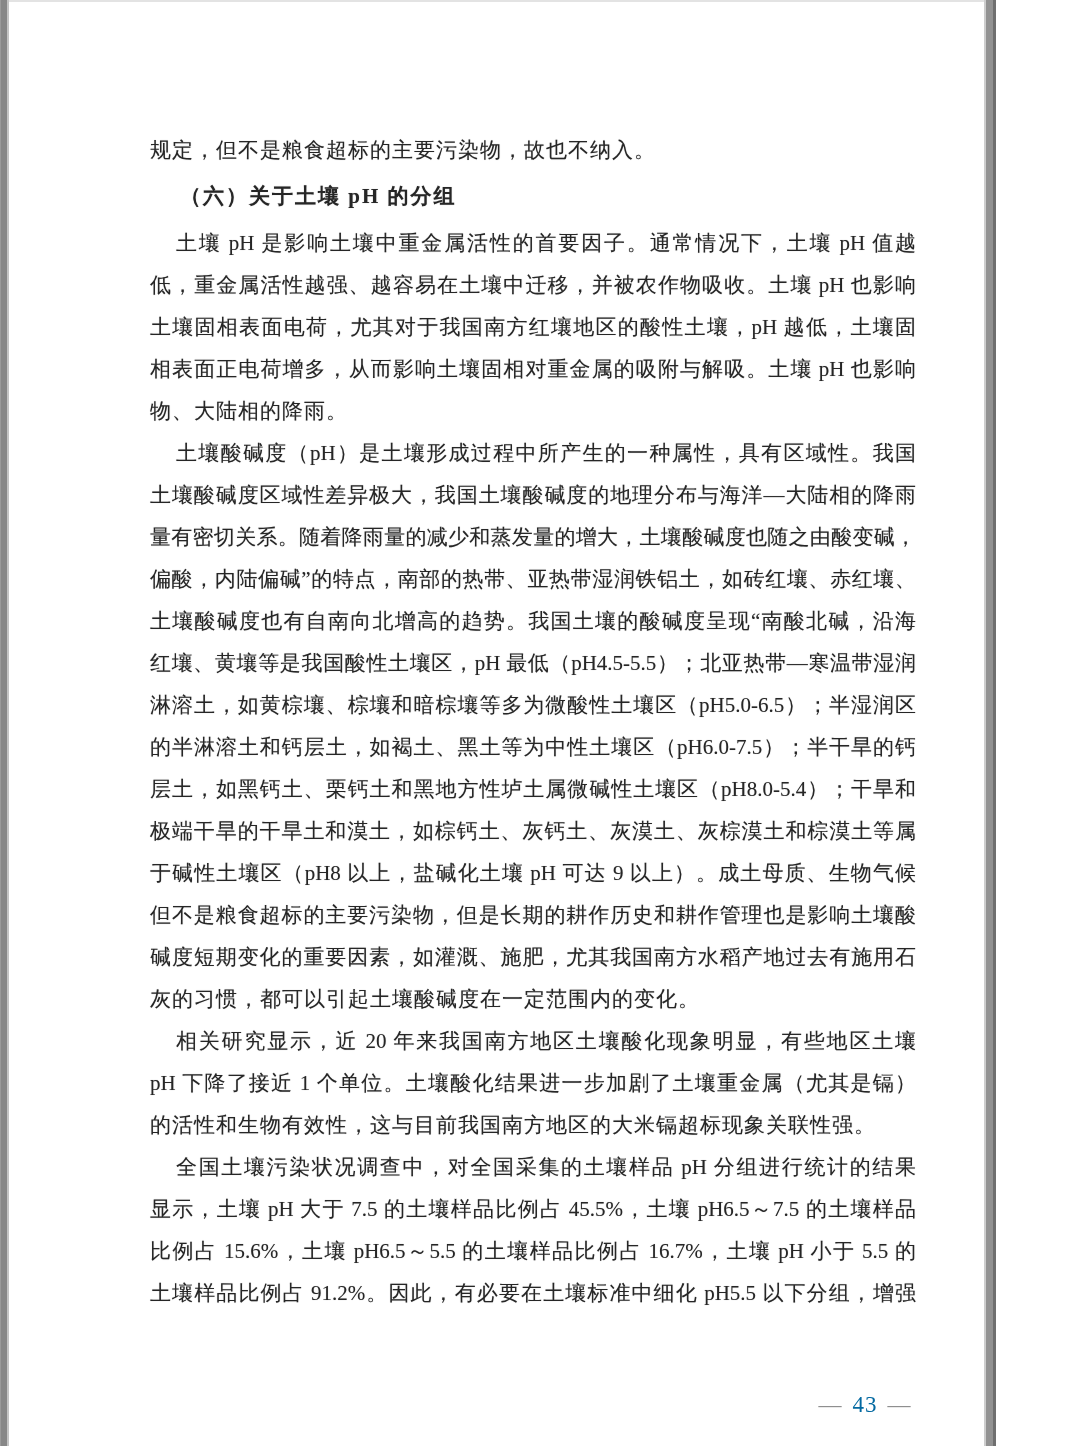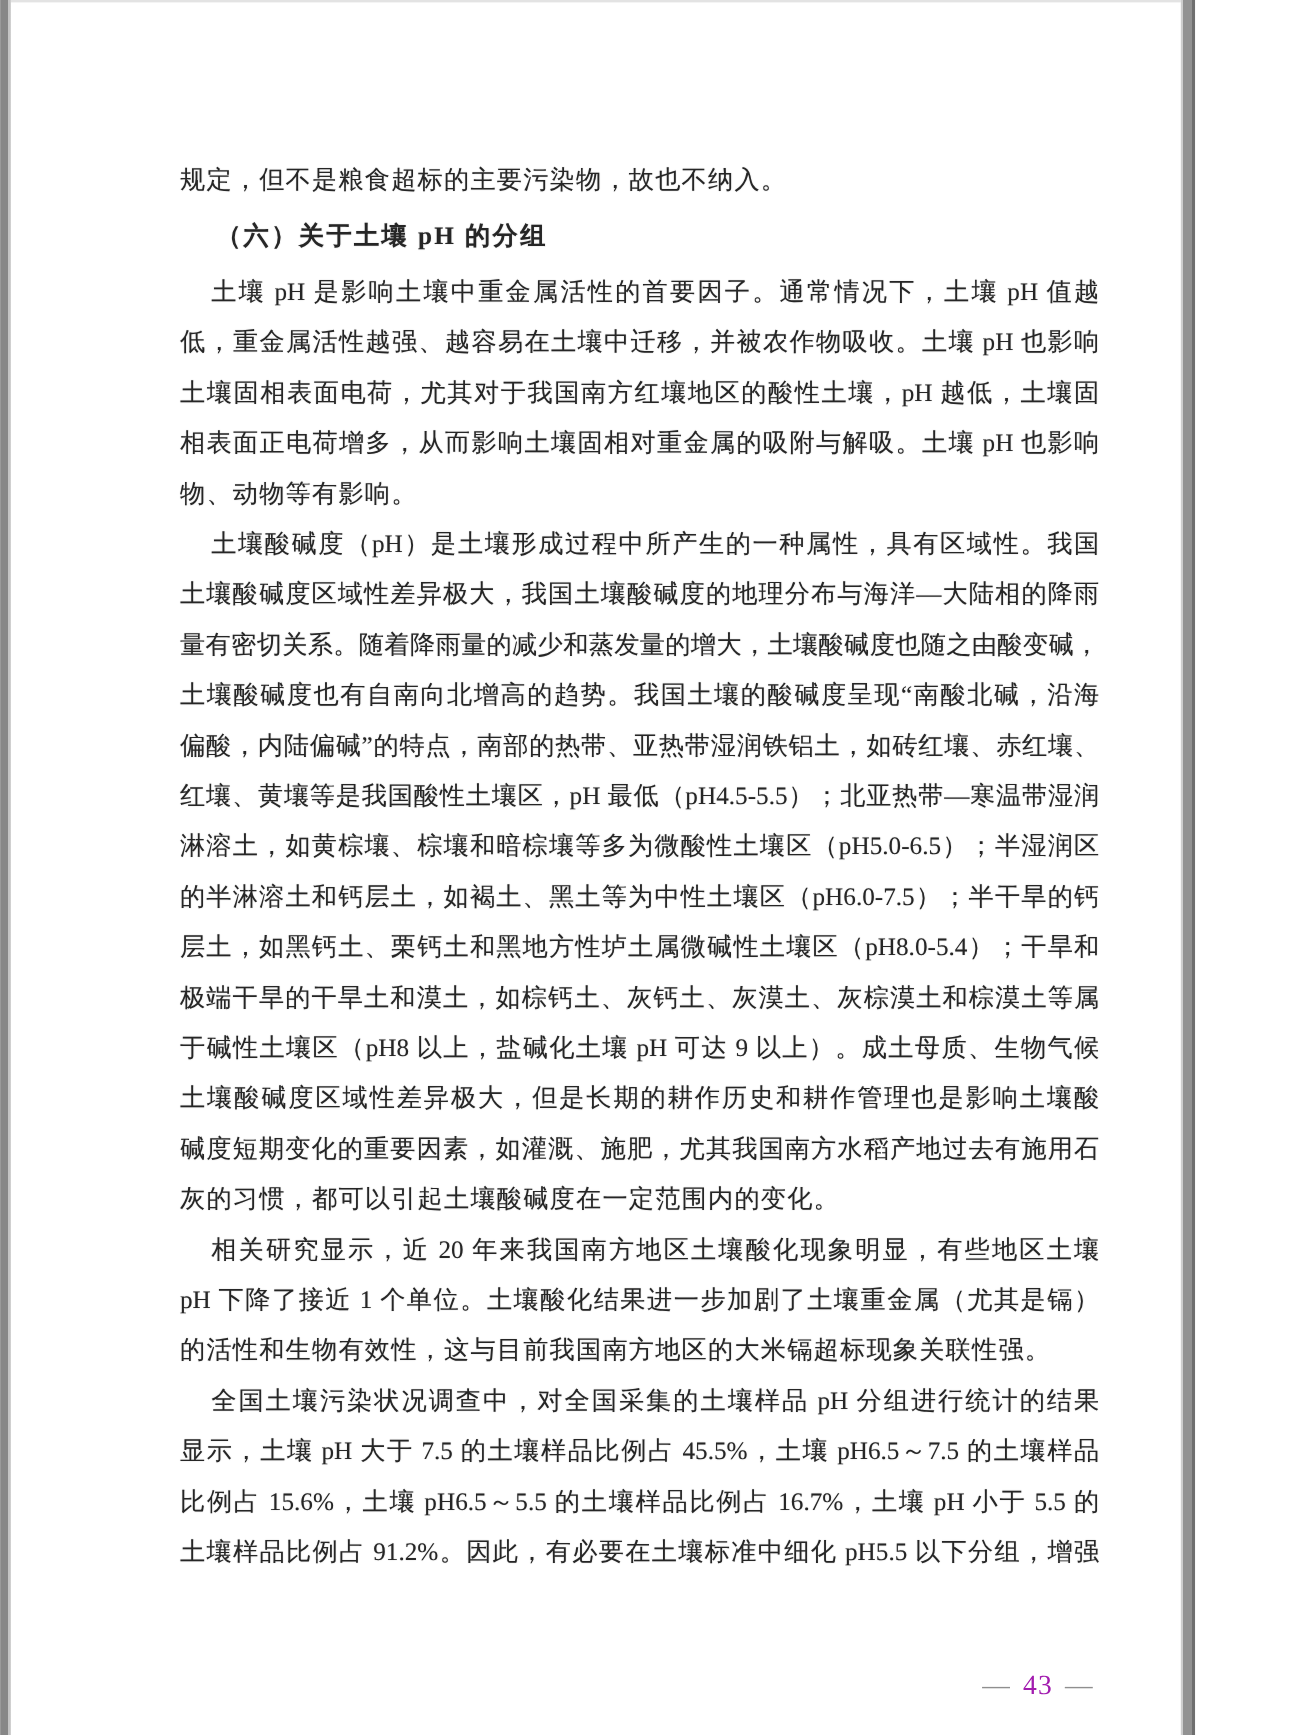--- a/index.html
+++ b/index.html
@@ -49,50 +49,50 @@
     position: absolute;
     left: 780px;
     top: 1388px;
     width: 170px;
     text-align: center;
     font-size: 23px;
     line-height: 34px;
     letter-spacing: 1px;
   }
   .footer .dash { color: #8f8f8f; padding: 0 10px; }
-  .footer .num  { color: #a21caf; }
+  .footer .num  { color: #0369a1; }
 </style>
 </head>
 <body>
 
 <div class="page">
   <div class="edge-top"></div>
   <div class="edge-left"></div>
   <div class="edge-right"></div>
 
   <div class="content" id="content">
       <div class="line plain">规定，但不是粮食超标的主要污染物，故也不纳入。</div>
       <div class="line heading">（六）关于土壤 pH 的分组</div>
       <div class="line j indent">土壤 pH 是影响土壤中重金属活性的首要因子。通常情况下，土壤 pH 值越</div>
       <div class="line j">低，重金属活性越强、越容易在土壤中迁移，并被农作物吸收。土壤 pH 也影响</div>
       <div class="line j">土壤固相表面电荷，尤其对于我国南方红壤地区的酸性土壤，pH 越低，土壤固</div>
       <div class="line j">相表面正电荷增多，从而影响土壤固相对重金属的吸附与解吸。土壤 pH 也影响</div>
-      <div class="line plain">物、动物等有影响。</div>
+      <div class="line plain">物、大陆相的降雨。</div>
       <div class="line j indent">土壤酸碱度（pH）是土壤形成过程中所产生的一种属性，具有区域性。我国</div>
       <div class="line j">土壤酸碱度区域性差异极大，我国土壤酸碱度的地理分布与海洋—大陆相的降雨</div>
       <div class="line j">量有密切关系。随着降雨量的减少和蒸发量的增大，土壤酸碱度也随之由酸变碱，</div>
+      <div class="line j">偏酸，内陆偏碱”的特点，南部的热带、亚热带湿润铁铝土，如砖红壤、赤红壤、</div>
       <div class="line j">土壤酸碱度也有自南向北增高的趋势。我国土壤的酸碱度呈现“南酸北碱，沿海</div>
-      <div class="line j">偏酸，内陆偏碱”的特点，南部的热带、亚热带湿润铁铝土，如砖红壤、赤红壤、</div>
       <div class="line j">红壤、黄壤等是我国酸性土壤区，pH 最低（pH4.5-5.5）；北亚热带—寒温带湿润</div>
       <div class="line j">淋溶土，如黄棕壤、棕壤和暗棕壤等多为微酸性土壤区（pH5.0-6.5）；半湿润区</div>
       <div class="line j">的半淋溶土和钙层土，如褐土、黑土等为中性土壤区（pH6.0-7.5）；半干旱的钙</div>
       <div class="line j">层土，如黑钙土、栗钙土和黑地方性垆土属微碱性土壤区（pH8.0-5.4）；干旱和</div>
       <div class="line j">极端干旱的干旱土和漠土，如棕钙土、灰钙土、灰漠土、灰棕漠土和棕漠土等属</div>
       <div class="line j">于碱性土壤区（pH8 以上，盐碱化土壤 pH 可达 9 以上）。成土母质、生物气候</div>
-      <div class="line j">土壤酸碱度区域性差异极大，但是长期的耕作历史和耕作管理也是影响土壤酸</div>
+      <div class="line j">但不是粮食超标的主要污染物，但是长期的耕作历史和耕作管理也是影响土壤酸</div>
       <div class="line j">碱度短期变化的重要因素，如灌溉、施肥，尤其我国南方水稻产地过去有施用石</div>
       <div class="line plain">灰的习惯，都可以引起土壤酸碱度在一定范围内的变化。</div>
       <div class="line j indent">相关研究显示，近 20 年来我国南方地区土壤酸化现象明显，有些地区土壤</div>
       <div class="line j">pH 下降了接近 1 个单位。土壤酸化结果进一步加剧了土壤重金属（尤其是镉）</div>
       <div class="line plain">的活性和生物有效性，这与目前我国南方地区的大米镉超标现象关联性强。</div>
       <div class="line j indent">全国土壤污染状况调查中，对全国采集的土壤样品 pH 分组进行统计的结果</div>
       <div class="line j">显示，土壤 pH 大于 7.5 的土壤样品比例占 45.5%，土壤 pH6.5～7.5 的土壤样品</div>
       <div class="line j">比例占 15.6%，土壤 pH6.5～5.5 的土壤样品比例占 16.7%，土壤 pH 小于 5.5 的</div>
       <div class="line j">土壤样品比例占 91.2%。因此，有必要在土壤标准中细化 pH5.5 以下分组，增强</div>
     </div>

